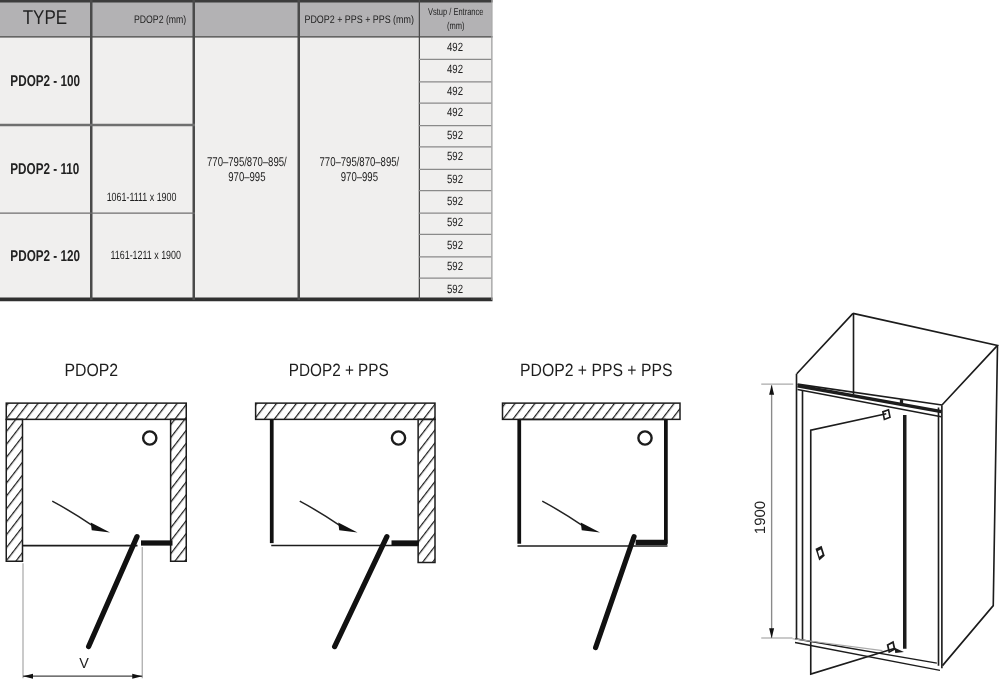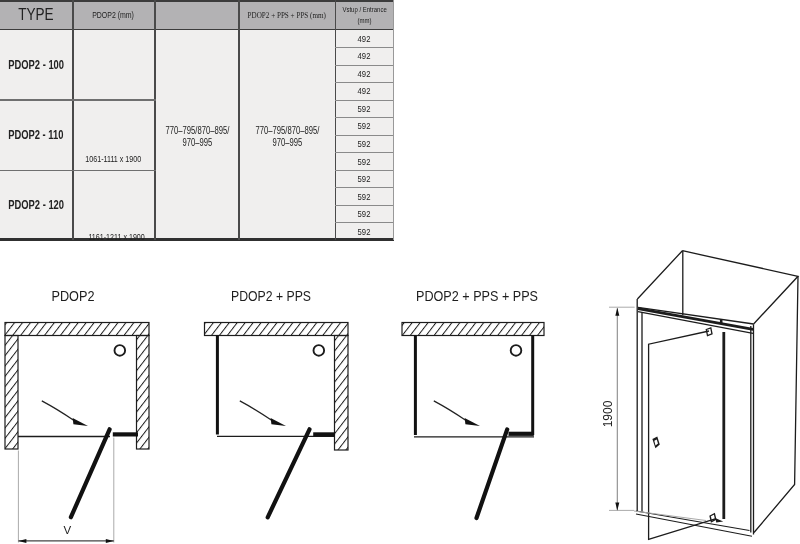--- a/index.html
+++ b/index.html
@@ -48,26 +48,26 @@
     </div>
 
   <div class="abs" style="left:0;top:99.4px;width:156px;height:1.2px;background:#6f6f6f;"></div>
 
   <div class="abs" style="left:0;top:169.6px;width:156px;height:1.2px;background:#6f6f6f;"></div>
 
   <div class="ct" style="left:0;top:1px;width:72px;height:28px;font-size:16px;">
       <span style="transform:scaleX(.85)">TYPE</span>
     </div>
 
-  <div class="ct" style="left:73px;top:1px;width:81px;height:28px;font-size:8.7px;">
+  <div class="ct" style="left:73px;top:1px;width:81px;height:28px;font-size:8.7px;justify-content:flex-end;">
       <span style="transform:scaleX(.8)">PDOP2 (mm)</span>
     </div>
 
 
-  <div class="ct" style="left:239px;top:1px;width:96px;height:28px;font-size:8.7px;font-family:Liberation Serif, serif;">
+  <div class="ct" style="left:239px;top:1px;width:96px;height:28px;font-size:8.7px;">
       <span style="transform:scaleX(.82)">PDOP2 + PPS + PPS (mm)</span>
     </div>
 
   <div class="ct" style="left:336px;top:1px;width:57px;height:28px;font-size:8px;justify-content:center;">
       <span style="transform:scaleX(.75);line-height:11.5px;">Vstup / Entrance<br>(mm)</span>
     </div>
 
   <div class="ct" style="left:0;top:30px;width:72px;height:69px;font-size:12.5px;font-weight:bold;">
       <span style="transform:scaleX(.75)">PDOP2 - 100</span>
     </div>
@@ -78,21 +78,21 @@
 
   <div class="ct" style="left:0;top:170px;width:72px;height:69px;font-size:12.5px;font-weight:bold;">
       <span style="transform:scaleX(.75)">PDOP2 - 120</span>
     </div>
 
 
   <div class="ct" style="left:73px;top:100px;width:81px;height:69px;font-size:9.5px;margin-top:24px;">
       <span style="transform:scaleX(.75)">1061-1111 x 1900</span>
     </div>
 
-  <div class="ct" style="left:73px;top:170px;width:87px;height:69px;font-size:9.5px;margin-top:32px;">
+  <div class="ct" style="left:73px;top:170px;width:87px;height:69px;font-size:9.5px;">
       <span style="transform:scaleX(.75)">1161-1211 x 1900</span>
     </div>
 
   <div class="ct" style="left:156px;top:30px;width:82px;height:209px;font-size:10.2px;padding-top:2px;">
       <span style="transform:scaleX(.75);line-height:11.8px;">770–795/870–895/<br>970–995</span>
     </div>
 
   <div class="ct" style="left:239px;top:30px;width:96px;height:209px;font-size:10.2px;padding-top:2px;">
       <span style="transform:scaleX(.75);line-height:11.8px;">770–795/870–895/<br>970–995</span>
     </div>

